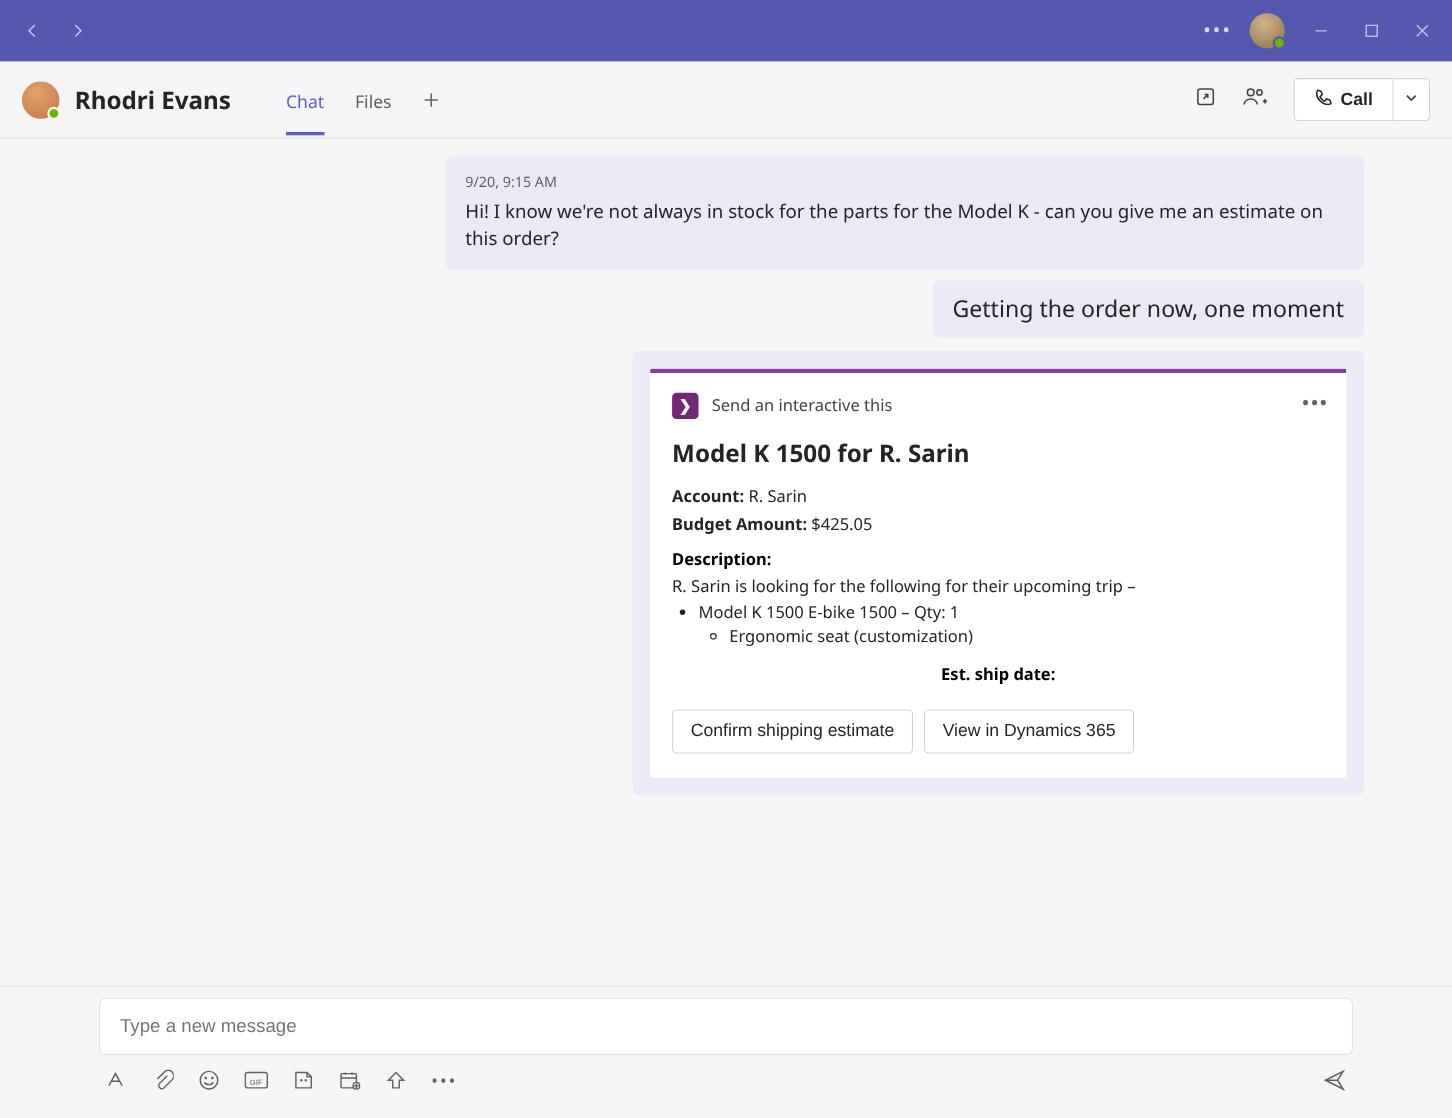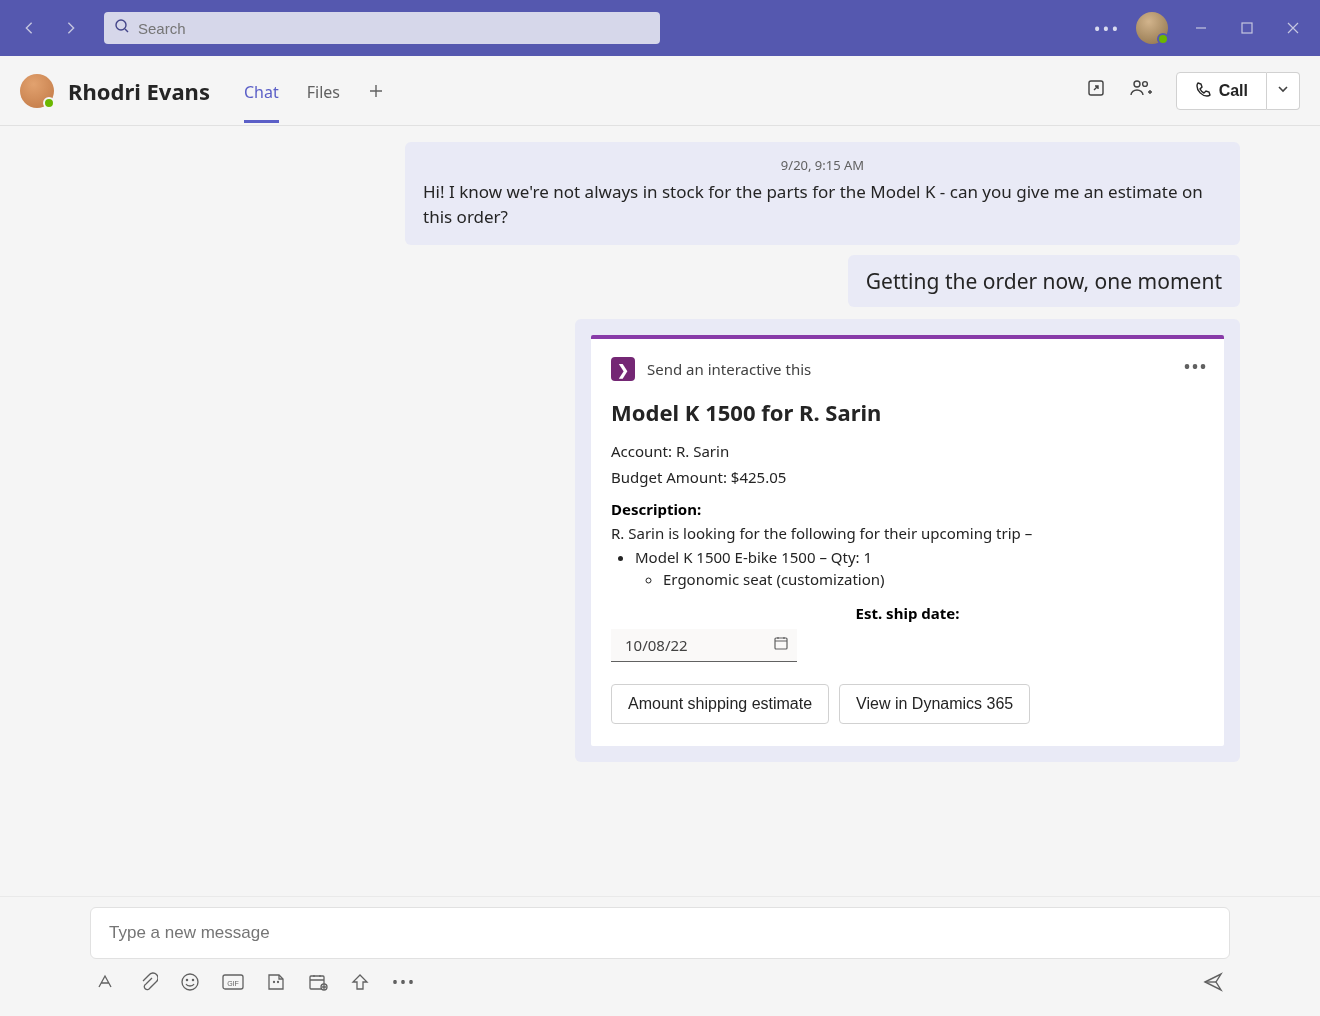--- a/index.html
+++ b/index.html
@@ -16,47 +16,47 @@
   .win-controls { display: flex; gap: 28px; padding: 0 14px 0 4px; }
   .win-btn { width: 18px; height: 18px; display: flex; align-items: center; justify-content: center; cursor: pointer; }
 
   
   .chat-header { height: 70px; background: #f5f5f5; border-bottom: 1px solid #e1e1e1; display: flex; align-items: center; padding: 0 20px; }
   .chat-avatar { width: 34px; height: 34px; border-radius: 50%; background: radial-gradient(circle at 40% 30%, #e2a26f, #c07744); position: relative; }
   .chat-avatar .presence-dot { border-color: #f5f5f5; }
   .chat-name { font-size: 22px; font-weight: 700; color: #252525; margin-left: 14px; }
   .tabs { display: flex; margin-left: 34px; gap: 28px; height: 100%; align-items: center; font-size: 16px; }
   .tab { color: #616161; padding: 22px 0 20px; cursor: pointer; position: relative; }
-  .tab.active { color: #5b5fc7; font-weight: 400; }
+  .tab.active { color: #5b5fc7; font-weight: 400; margin-left: 16px; }
   .tab.active::after { content: ""; position: absolute; left: 0; right: 0; bottom: 0; height: 3px; background: #5b5fc7; }
   .tab-add { color: #616161; font-size: 20px; padding-top: 2px; cursor: pointer; }
   .header-right { margin-left: auto; display: flex; align-items: center; gap: 24px; }
   .hdr-icon { color: #424242; cursor: pointer; }
   .call-group { display: flex; }
   .call-btn { display: flex; align-items: center; gap: 8px; padding: 8px 18px; border: 1px solid #d1d1d1; background: #fff; border-radius: 4px 0 0 4px; font-size: 16px; color: #242424; font-weight: 600; cursor: pointer; }
   .call-chev { border: 1px solid #d1d1d1; border-left: none; background: #fff; border-radius: 0 4px 4px 0; padding: 8px 10px; cursor: pointer; display: flex; align-items: center; }
 
   
   .chat-area { height: calc(1016px - 56px - 70px - 120px); overflow: auto; padding: 16px 80px 20px 90px; }
   .msg-in { max-width: 835px; margin-left: auto; margin-bottom: 10px; }
   .bubble-in { background: #e9eaf6; border-radius: 6px; padding: 14px 18px 16px; color: #252525; }
-  .bubble-in .ts { color: #616161; font-size: 13px; margin-bottom: 6px; text-align: center; }
+  .bubble-in .ts { color: #616161; font-size: 13px; margin-bottom: 6px; }
   .bubble-in .txt { font-size: 17px; line-height: 1.45; }
   .bubble-out { background: #e9eaf6; border-radius: 6px; padding: 12px 18px; color: #252525; font-size: 21px; display: inline-block; float: right; margin-bottom: 12px; }
   .clear { clear: both; }
 
   .card-wrap { max-width: 665px; margin-left: auto; background: #e9eaf6; border-radius: 6px; padding: 16px; }
   .card { background: #fff; border-top: 4px solid #883ba8; border-radius: 2px; padding: 18px 20px 22px; position: relative; }
   .card-head { display: flex; align-items: center; gap: 12px; margin-bottom: 16px; }
   .card-icon { width: 24px; height: 24px; background: #742774; border-radius: 4px; display: flex; align-items: center; justify-content: center; color: #fff; font-size: 14px; font-weight: bold; }
   .card-head .lbl { color: #424242; font-size: 15px; }
   .card-more { position: absolute; top: 16px; right: 16px; color: #616161; letter-spacing: 2px; font-weight: bold; cursor: pointer; }
   .card h2 { font-size: 22px; font-weight: 700; color: #242424; margin-bottom: 14px; }
   .card .row { font-size: 15px; color: #242424; margin-bottom: 6px; }
-  .card .row b { font-weight: 400; }
+  .card .row b { font-weight: 700; }
   .card .desc-h { font-weight: 700; font-size: 15px; margin-top: 12px; margin-bottom: 4px; }
   .card .desc-t { font-size: 15px; color: #242424; margin-bottom: 4px; }
   .card ul.outer { list-style: disc; padding-left: 24px; font-size: 15px; color: #242424; }
   .card ul.outer li { margin-bottom: 2px; }
   .card ul.inner { list-style: circle; padding-left: 28px; }
   .ship-lbl { font-weight: 700; font-size: 15px; margin-top: 14px; margin-bottom: 6px; text-align: center; }
   .date-field { width: 186px; border-bottom: 1px solid #616161; padding: 6px 8px 6px 14px; display: flex; align-items: center; justify-content: space-between; background: #faf9f8; font-size: 15px; color: #424242; }
   .card-btns { display: flex; gap: 10px; margin-top: 22px; }
   .card-btn { padding: 10px 16px; border: 1px solid #d1d1d1; background: #fff; border-radius: 4px; font-size: 16px; color: #242424; cursor: pointer; }
 
@@ -77,29 +77,20 @@
     <span class="win-btn">
       <svg width="14" height="14" viewBox="0 0 16 16" fill="none" stroke="currentColor" stroke-width="1.6">
           <path d="M11 2 5 8l6 6"></path>
         </svg>
     </span>
     <span class="win-btn">
       <svg width="14" height="14" viewBox="0 0 16 16" fill="none" stroke="currentColor" stroke-width="1.6">
           <path d="M5 2l6 6-6 6"></path>
         </svg>
     </span>
-  </div>
-  <div class="search-box">
-    <span>
-      <svg width="16" height="16" viewBox="0 0 16 16" fill="none" stroke="#44468a" stroke-width="1.4">
-          <circle cx="7" cy="7" r="5"></circle>
-          <path d="M11 11l3 3"></path>
-        </svg>
-    </span>
-    <input placeholder="Search" style="">
   </div>
   <div class="titlebar-right">
     <span class="win-btn" style="font-size:18px; letter-spacing:2px;">•••</span>
     <div class="avatar-sm">
       <span class="presence-dot"></span>
     </div>
     <div class="win-controls">
       <span class="win-btn">
         <svg width="12" height="12" viewBox="0 0 12 12" stroke="currentColor" stroke-width="1.2">
             <path d="M1 6h10"></path>
@@ -198,31 +189,22 @@
       </div>
       <div class="desc-h">Description:</div>
       <div class="desc-t">R. Sarin is looking for the following for their upcoming trip –</div>
       <ul class="outer">
         <li>Model K 1500 E-bike 1500 – Qty: 1</li>
         <ul class="inner">
           <li>Ergonomic seat (customization)</li>
         </ul>
       </ul>
       <div class="ship-lbl">Est. ship date:</div>
-      <div class="date-field">
-        <span>10/08/22</span>
-        <span>
-          <svg width="16" height="16" viewBox="0 0 16 16" fill="none" stroke="#616161" stroke-width="1.2">
-              <rect x="2" y="3" width="12" height="11" rx="1"></rect>
-              <path d="M2 6h12M5 2v2M11 2v2"></path>
-            </svg>
-        </span>
-      </div>
       <div class="card-btns">
-        <button class="card-btn">Amount shipping estimate</button>
+        <button class="card-btn">Confirm shipping estimate</button>
         <button class="card-btn">View in Dynamics 365</button>
       </div>
     </div>
   </div>
 </div>
 
 <div class="composer">
   <div class="compose-box">
     <input placeholder="Type a new message" style="">
   </div>

